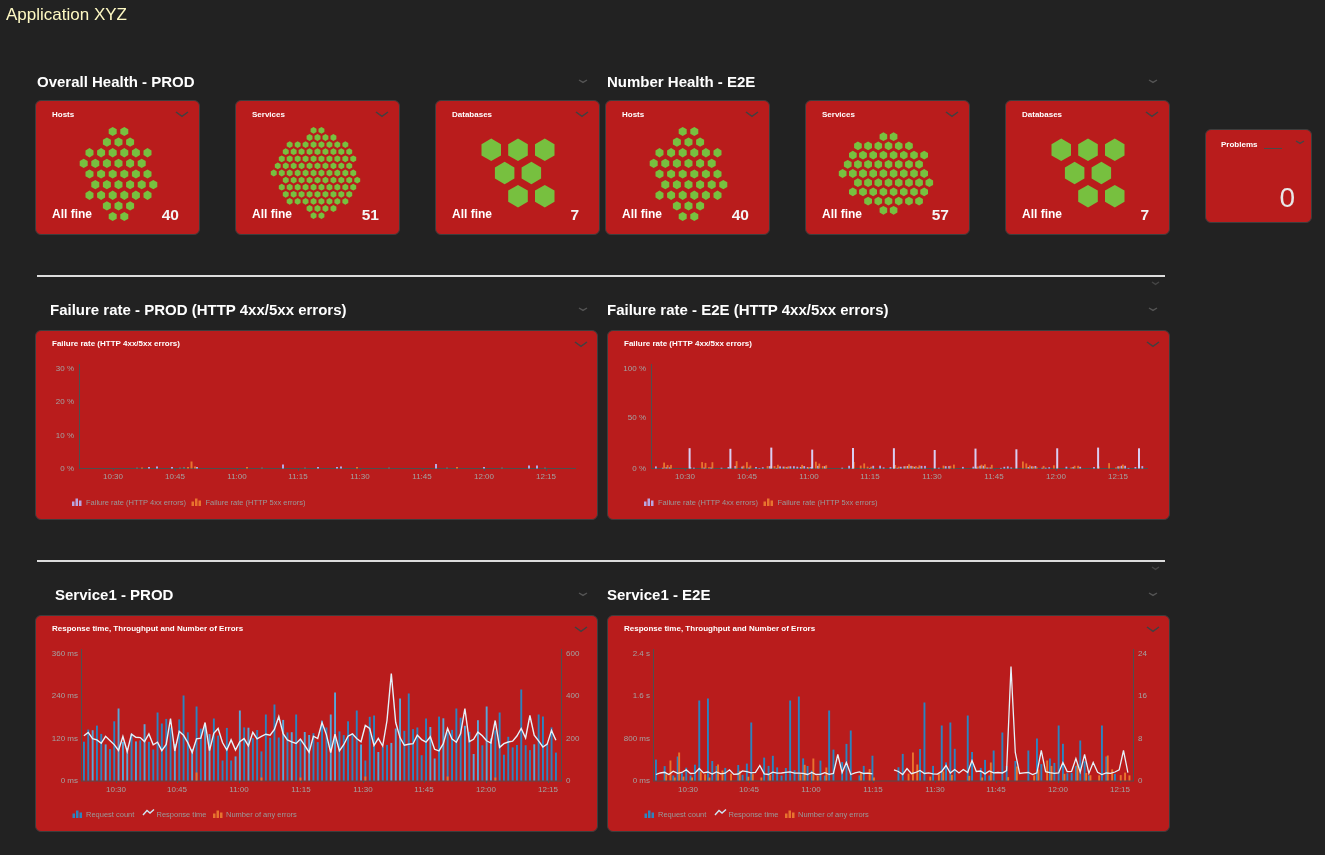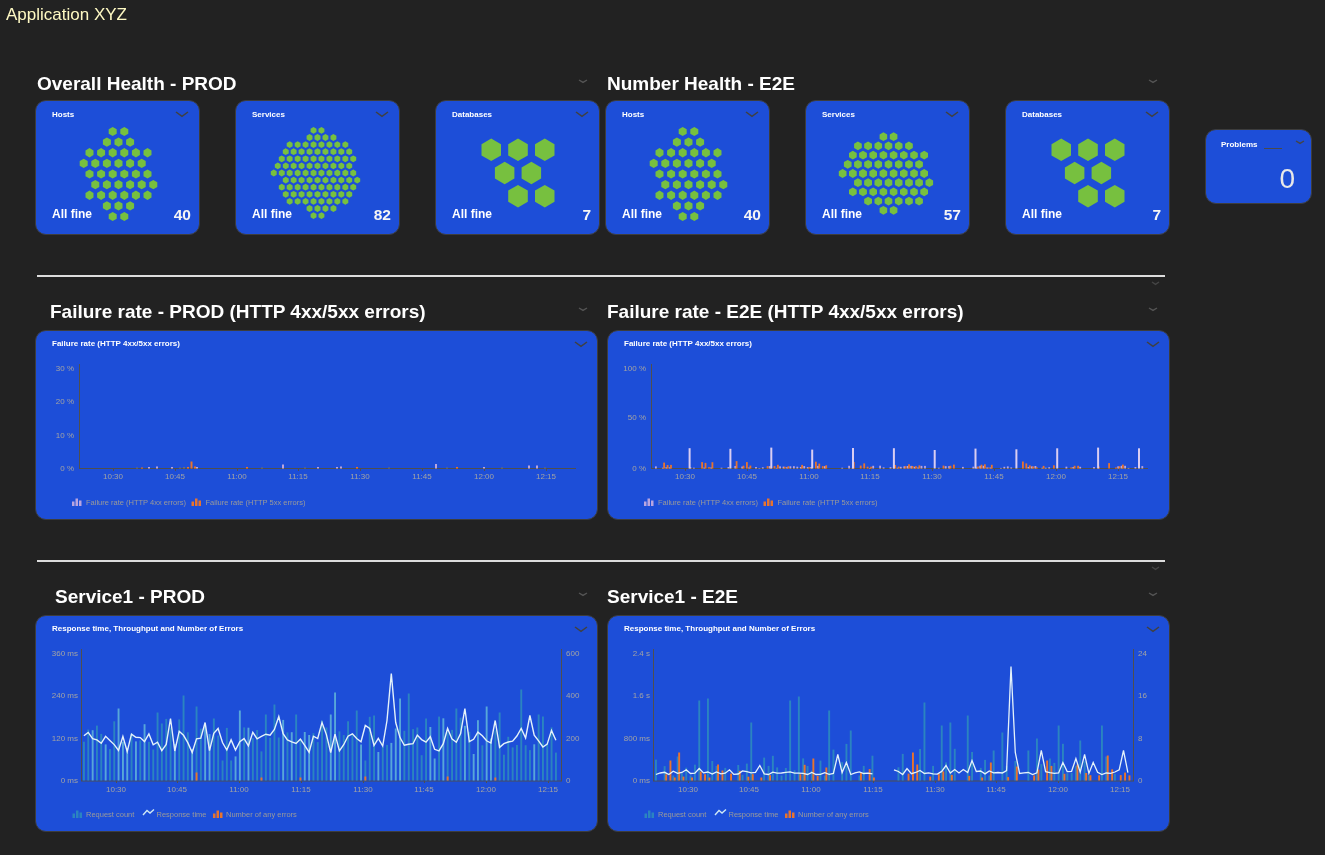--- a/index.html
+++ b/index.html
@@ -1,20 +1,20 @@
 <!DOCTYPE html>
 <html><head><meta charset="utf-8"><style>
 html,body{margin:0;padding:0;background:#222222;font-family:"Liberation Sans",sans-serif;}
 body{width:1325px;height:855px;position:relative;overflow:hidden}
 .abs{position:absolute}
-.tile{position:absolute;background:#1d4ed8;border:1px solid #3d3d3d;box-sizing:border-box;border-radius:11px}
+.tile{position:absolute;background:#b91c1c;border:1px solid #3d3d3d;box-sizing:border-box;border-radius:6px}
 .ttitle{position:absolute;left:16px;top:9px;font-size:8px;font-weight:bold;color:#ffffff}
 .allfine{position:absolute;left:16px;bottom:13px;font-size:12px;font-weight:bold;color:#ffffff}
-.num{position:absolute;right:8px;bottom:10px;font-size:15.5px;font-weight:bold;color:#f5f5f5}
-.hdr{position:absolute;font-size:19px;font-weight:bold;color:#ffffff;white-space:nowrap}
+.num{position:absolute;right:20px;bottom:10px;font-size:15.5px;font-weight:bold;color:#f5f5f5}
+.hdr{position:absolute;font-size:15px;font-weight:bold;color:#ffffff;white-space:nowrap}
 .sep{position:absolute;height:2px;background:#dcdcdc}
 text{font-family:"Liberation Sans",sans-serif}
 </style></head><body>
 <div class="abs" style="left:6px;top:5px;font-size:17px;color:#fef9c3">Application XYZ</div>
 <div class="hdr" style="left:37px;top:73px">Overall Health - PROD</div>
 <svg class="abs" style="left:578px;top:79px" width="10" height="5">
     <path d="M1 1 L5.0 3.4 L9 1" fill="none" stroke="#555555" stroke-width="1.4"></path>
   </svg>
 <div class="hdr" style="left:607px;top:73px">Number Health - E2E</div>
 <svg class="abs" style="left:1148px;top:79px" width="10" height="5">
@@ -168,21 +168,21 @@
       <polygon points="81.5,104.1 84.5,105.8 84.5,109.2 81.5,110.9 78.5,109.2 78.5,105.8" fill="#77c03f"></polygon>
       <polygon points="89.5,104.1 92.4,105.8 92.4,109.2 89.5,110.9 86.5,109.2 86.5,105.8" fill="#77c03f"></polygon>
       <polygon points="97.4,104.1 100.4,105.8 100.4,109.2 97.4,110.9 94.5,109.2 94.5,105.8" fill="#77c03f"></polygon>
       <polygon points="77.5,111.2 80.5,112.9 80.5,116.3 77.5,118.0 74.6,116.3 74.6,112.9" fill="#77c03f"></polygon>
       <polygon points="85.5,111.2 88.4,112.9 88.4,116.3 85.5,118.0 82.5,116.3 82.5,112.9" fill="#77c03f"></polygon>
     </svg>
     <svg class="abs" style="left:139px;top:10px" width="14" height="7">
       <path d="M1 1 L7.0 5.4 L13 1" fill="none" stroke="#414141" stroke-width="1.5"></path>
     </svg>
     <div class="allfine">All fine</div>
-    <div class="num">82</div>
+    <div class="num">51</div>
   </div>
 <div class="tile" style="left:435px;top:100px;width:165px;height:135px">
     <div class="ttitle">Databases</div>
     <svg class="abs" style="left:0;top:0" width="165" height="135">
       <polygon points="55.2,37.5 65.0,43.2 65.0,54.4 55.2,60.1 45.5,54.4 45.5,43.2" fill="#77c03f"></polygon>
       <polygon points="82.0,37.5 91.8,43.2 91.8,54.4 82.0,60.1 72.2,54.4 72.2,43.2" fill="#77c03f"></polygon>
       <polygon points="108.8,37.5 118.5,43.2 118.5,54.4 108.8,60.1 99.0,54.4 99.0,43.2" fill="#77c03f"></polygon>
       <polygon points="68.6,60.7 78.4,66.4 78.4,77.6 68.6,83.3 58.9,77.6 58.9,66.4" fill="#77c03f"></polygon>
       <polygon points="95.4,60.7 105.1,66.4 105.1,77.6 95.4,83.3 85.6,77.6 85.6,66.4" fill="#77c03f"></polygon>
       <polygon points="82.0,83.9 91.8,89.6 91.8,100.8 82.0,106.5 72.2,100.8 72.2,89.6" fill="#77c03f"></polygon>
@@ -321,21 +321,21 @@
       <polygon points="95.4,60.7 105.1,66.4 105.1,77.6 95.4,83.3 85.6,77.6 85.6,66.4" fill="#77c03f"></polygon>
       <polygon points="82.0,83.9 91.8,89.6 91.8,100.8 82.0,106.5 72.2,100.8 72.2,89.6" fill="#77c03f"></polygon>
       <polygon points="108.8,83.9 118.5,89.6 118.5,100.8 108.8,106.5 99.0,100.8 99.0,89.6" fill="#77c03f"></polygon>
     </svg>
     <svg class="abs" style="left:139px;top:10px" width="14" height="7">
       <path d="M1 1 L7.0 5.4 L13 1" fill="none" stroke="#414141" stroke-width="1.5"></path>
     </svg>
     <div class="allfine">All fine</div>
     <div class="num">7</div>
   </div>
-<div class="tile" style="left:1205px;top:129px;width:107px;height:75px">
+<div class="tile" style="left:1205px;top:129px;width:107px;height:94px">
 <div class="ttitle" style="left:15px;top:10px">Problems</div>
 <div class="abs" style="left:58px;top:18px;width:18px;height:1px;background:#4a4a4a"></div>
 <svg class="abs" style="left:89px;top:10px" width="10" height="5">
       <path d="M1 1 L5.0 3.4 L9 1" fill="none" stroke="#454545" stroke-width="1.4"></path>
     </svg>
 <div class="abs" style="right:16px;bottom:8px;font-size:28px;color:#e8e8e8">0</div>
 </div>
 <div class="sep" style="left:37px;top:275px;width:1128px"></div>
 <svg class="abs" style="left:1151px;top:281px" width="9" height="5">
     <path d="M1 1 L4.5 3.4 L8 1" fill="none" stroke="#454545" stroke-width="1.4"></path>

